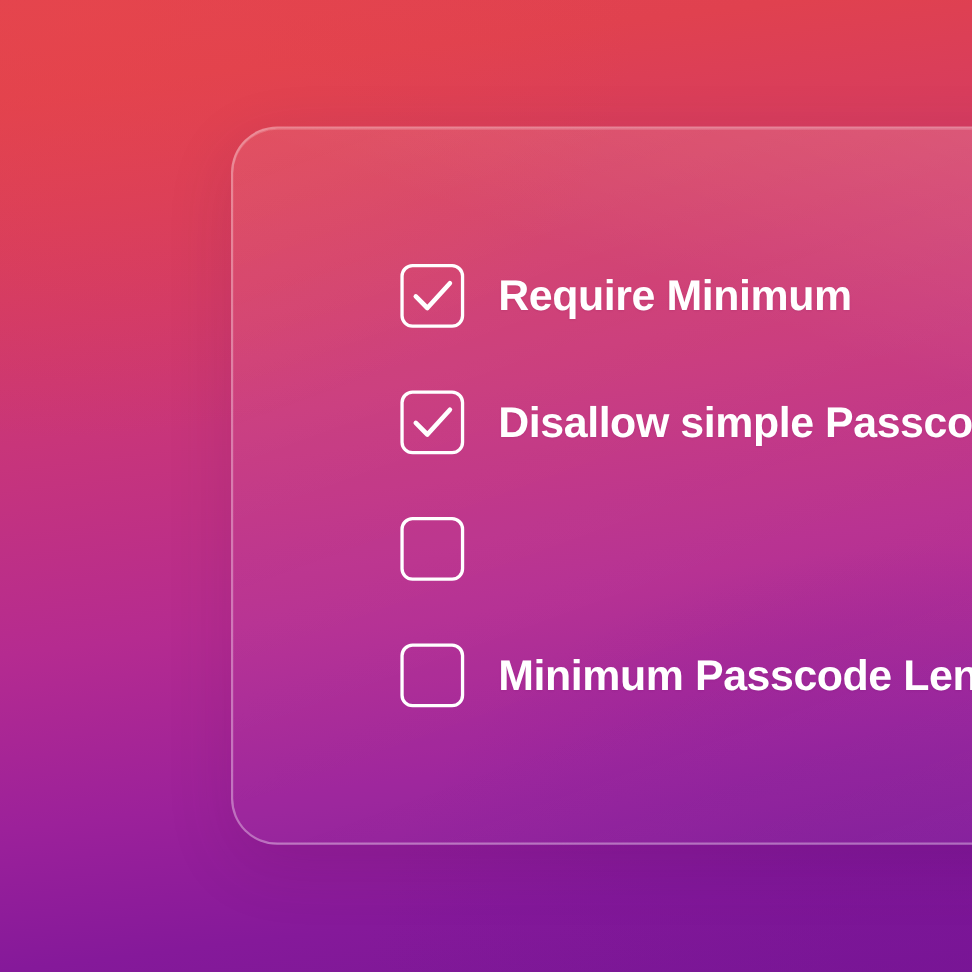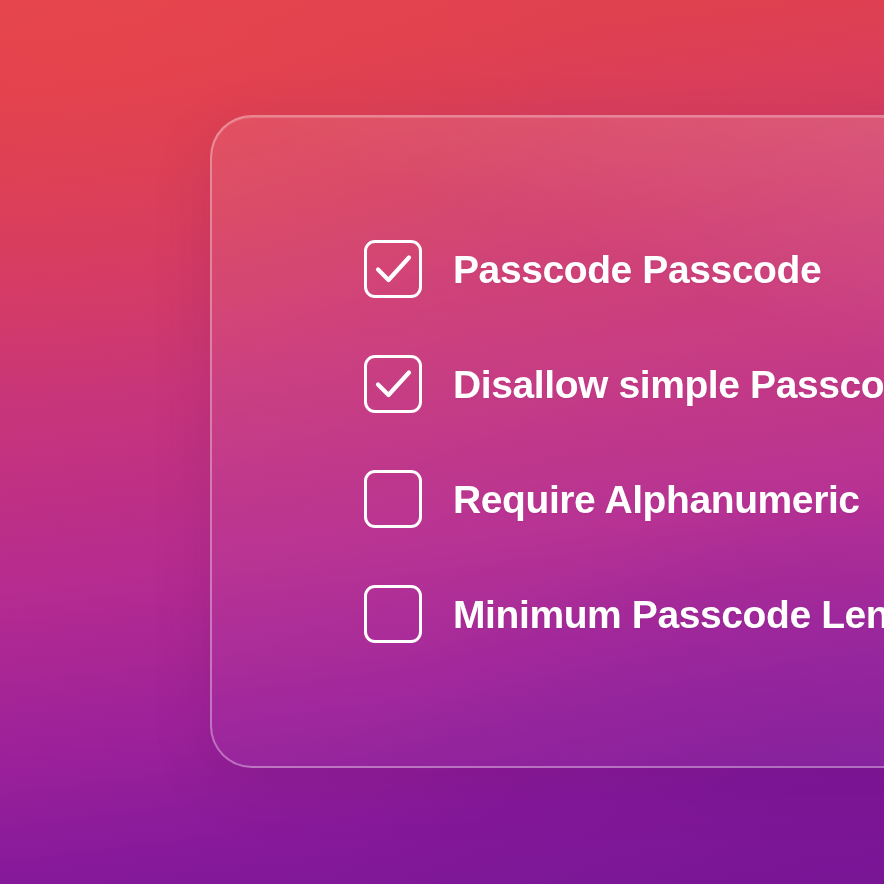--- a/index.html
+++ b/index.html
@@ -130,37 +130,36 @@
     <div class="glass-sheen"></div>
 
     <div class="options">
 
       <div class="option-row">
         <div class="checkbox checked">
           <svg viewBox="0 0 58 58" aria-hidden="true">
             <path d="M14 29.5 L24.5 40 L45 17.5" fill="none" stroke="#ffffff" stroke-width="4.2" stroke-linecap="round" stroke-linejoin="round"></path>
           </svg>
         </div>
-        <div class="option-label">Passcode Passcode</div>
+        <div class="option-label">Require Minimum</div>
       </div>
 
       <div class="option-row">
         <div class="checkbox checked">
           <svg viewBox="0 0 58 58" aria-hidden="true">
             <path d="M14 29.5 L24.5 40 L45 17.5" fill="none" stroke="#ffffff" stroke-width="4.2" stroke-linecap="round" stroke-linejoin="round"></path>
           </svg>
         </div>
         <div class="option-label">Disallow simple Passcode</div>
       </div>
 
       <div class="option-row">
         <div class="checkbox unchecked">
           
         </div>
-        <div class="option-label">Require Alphanumeric</div>
       </div>
 
       <div class="option-row">
         <div class="checkbox unchecked">
           
         </div>
         <div class="option-label">Minimum Passcode Length</div>
       </div>
 
     </div>

